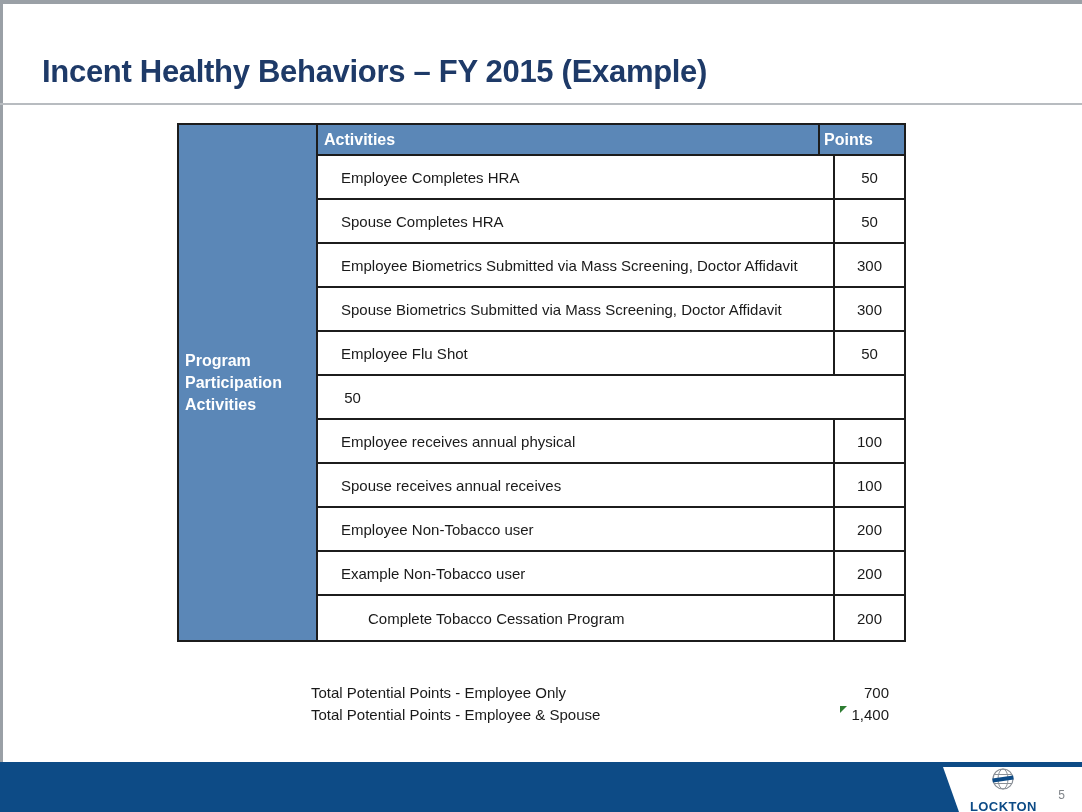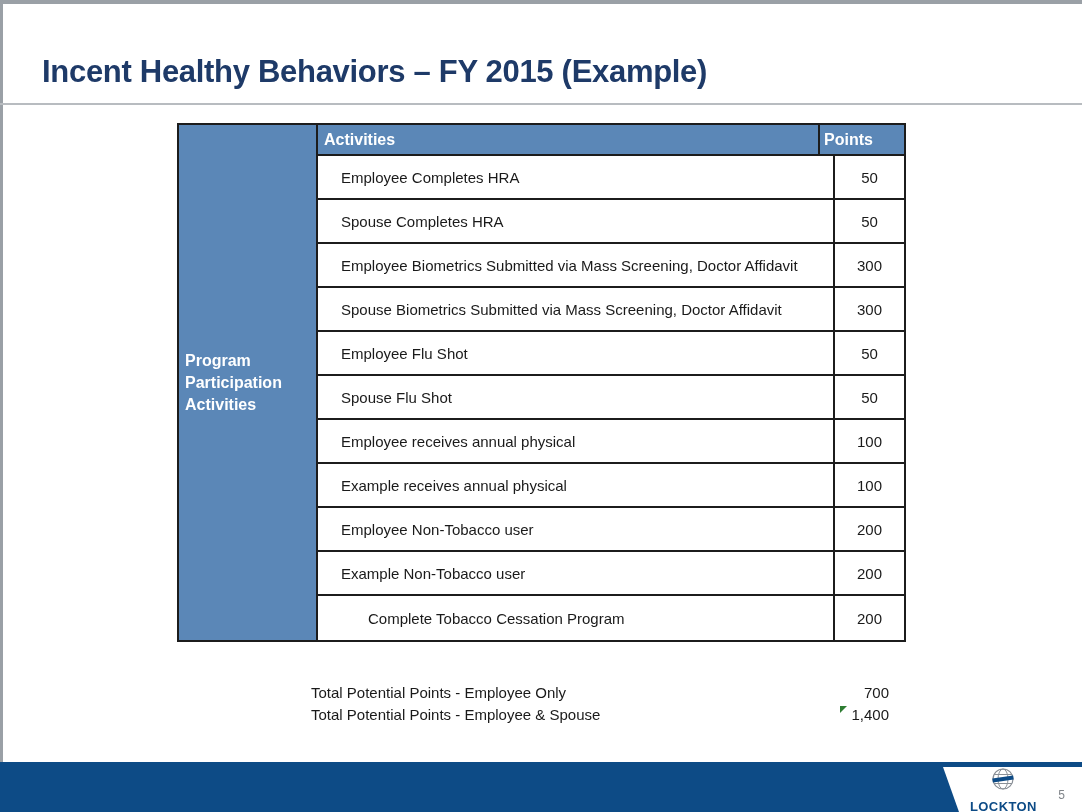--- a/index.html
+++ b/index.html
@@ -100,29 +100,28 @@
         </div>
         <div class="trow">
           <div class="cell-act">Spouse Biometrics Submitted via Mass Screening, Doctor Affidavit</div>
           <div class="cell-pts">300</div>
         </div>
         <div class="trow">
           <div class="cell-act">Employee Flu Shot</div>
           <div class="cell-pts">50</div>
         </div>
         <div class="trow">
-          <div class="cell-act">Spouse Flu Shot</div>
           <div class="cell-pts">50</div>
         </div>
         <div class="trow">
           <div class="cell-act">Employee receives annual physical</div>
           <div class="cell-pts">100</div>
         </div>
         <div class="trow">
-          <div class="cell-act">Example receives annual physical</div>
+          <div class="cell-act">Spouse receives annual receives</div>
           <div class="cell-pts">100</div>
         </div>
         <div class="trow">
           <div class="cell-act">Employee Non-Tobacco user</div>
           <div class="cell-pts">200</div>
         </div>
         <div class="trow">
           <div class="cell-act">Example Non-Tobacco user</div>
           <div class="cell-pts">200</div>
         </div>

